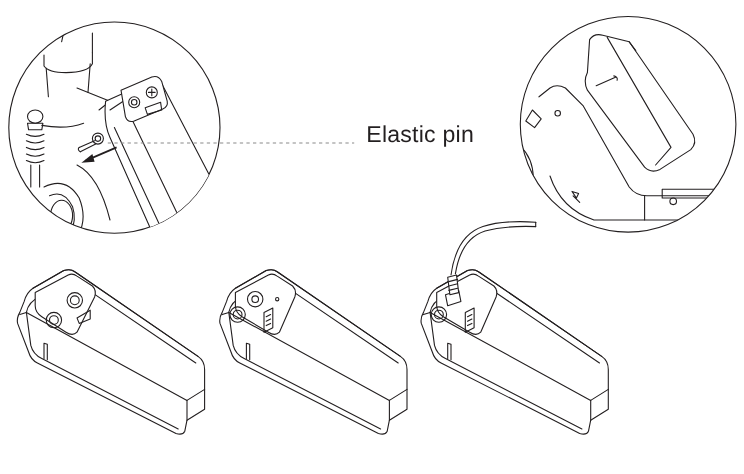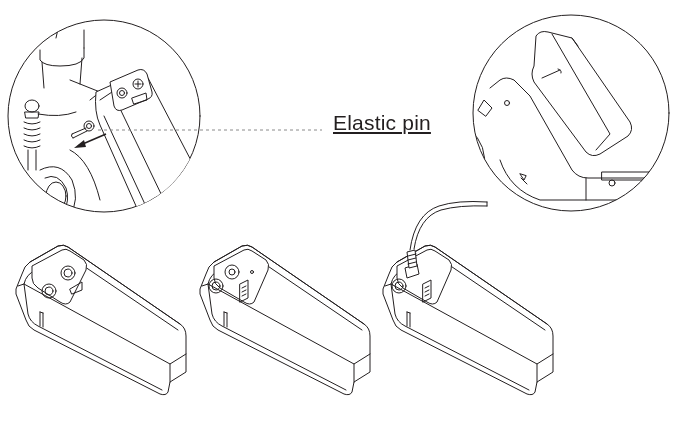--- a/index.html
+++ b/index.html
@@ -1,18 +1,18 @@
 <!DOCTYPE html>
 <html><head>
 <meta charset="utf-8">
 <style>
   html,body{margin:0;padding:0;background:#fff;}
   body{width:676px;height:431px;position:relative;overflow:hidden;font-family:"Liberation Sans",sans-serif;}
   svg{position:absolute;left:0;top:0;}
-  .label{position:absolute;left:333px;top:111px;font-size:21px;color:#231f20;letter-spacing:0.2px;text-decoration:underline;}
+  .label{position:absolute;left:333px;top:111px;font-size:21px;color:#231f20;letter-spacing:0.2px;}
   .ln{fill:none;stroke:#231f20;stroke-width:1;stroke-linejoin:round;stroke-linecap:round;}
   .lnb{fill:none;stroke:#231f20;stroke-width:1.6;}
   .wf{fill:#fff;stroke:#231f20;stroke-width:1;stroke-linejoin:round;}
 </style>
 </head>
 <body>
 
 <svg width="676" height="431" viewBox="0 0 676 431">
   <defs>
     <clipPath id="cl">

